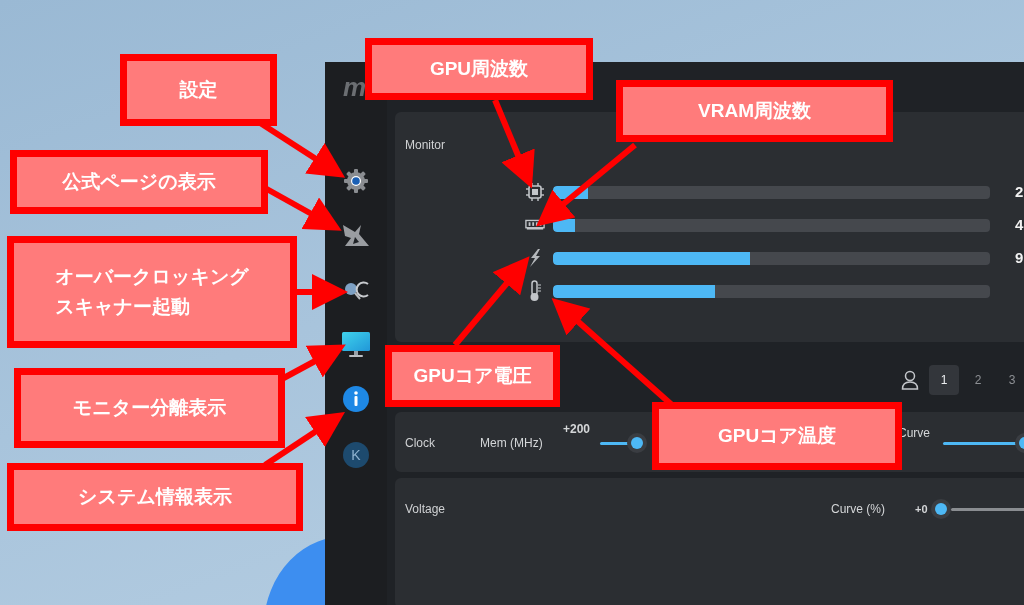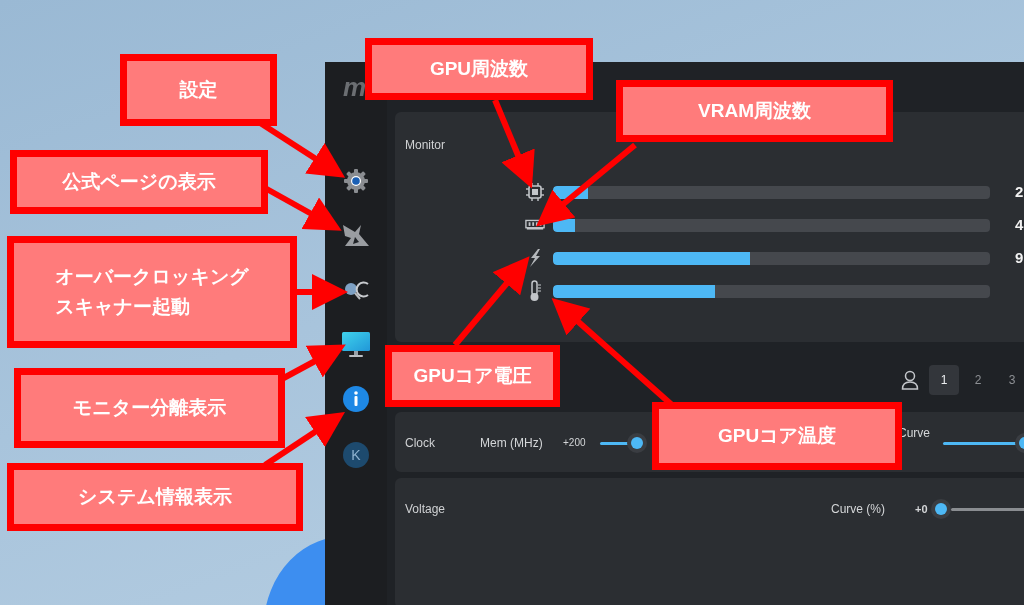--- a/index.html
+++ b/index.html
@@ -225,21 +225,21 @@
           </svg>
       </div>
       <div class="profile-btn active" style="left:34px;top:3px">1</div>
       <div class="profile-btn" style="left:68px;top:3px">2</div>
       <div class="profile-btn" style="left:102px;top:3px">3</div>
     </div>
 
     <div class="panel" style="left:0;top:300px;width:660px;height:60px">
       <div class="panel-title" style="left:10px;top:24px">Clock</div>
       <div class="small" style="left:85px;top:24px">Mem (MHz)</div>
-      <div class="small" style="left:168px;top:25px;font-size:10px;font-weight:normal">+200</div>
+      <div class="small" style="left:168px;top:10px;font-size:12px;font-weight:bold">+200</div>
       <div class="slider-track" style="left:205px;top:30px;width:35px"></div>
       <div class="knob" style="left:236px;top:25px"></div>
       <div class="small" style="left:503px;top:14px">Curve</div>
       <div class="slider-track" style="left:548px;top:30px;width:80px"></div>
       <div class="knob" style="left:624px;top:25px"></div>
     </div>
 
     <div class="panel" style="left:0;top:366px;width:660px;height:130px">
       <div class="panel-title" style="left:10px;top:24px">Voltage</div>
       <div class="small" style="left:436px;top:24px">Curve (%)</div>

